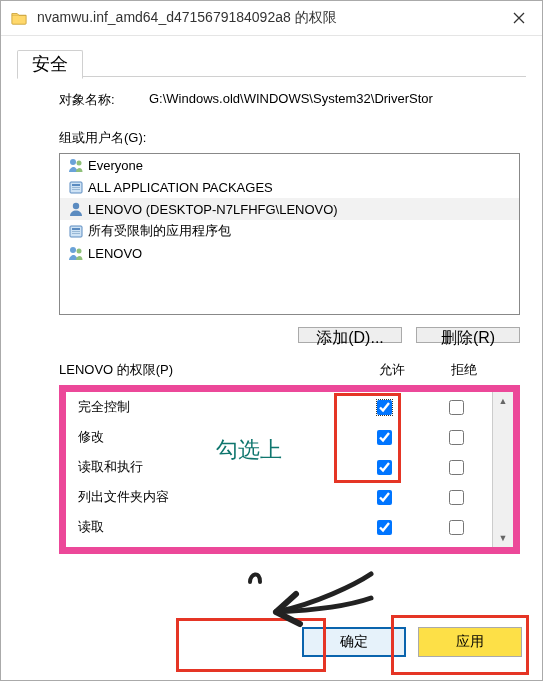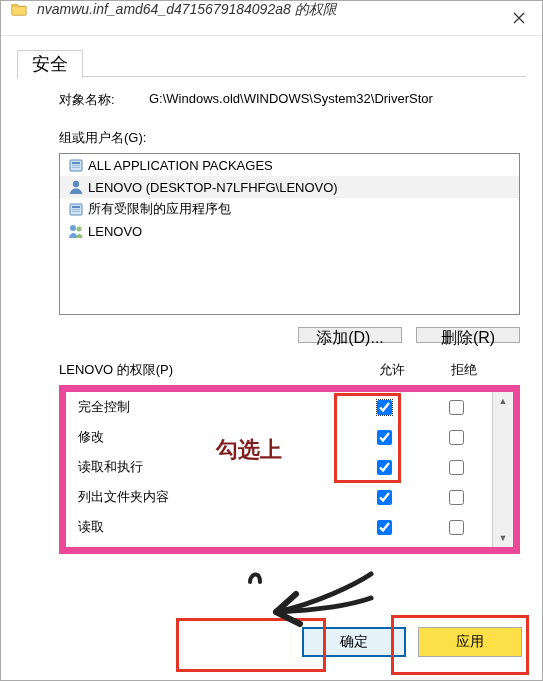--- a/index.html
+++ b/index.html
@@ -16,24 +16,23 @@
     box-sizing: border-box;
     background: #fff;
     border: 1px solid #aaa;
     position: relative;
     overflow: hidden;
   }
   
   .titlebar {
     height: 34px;
     display: flex;
-    align-items: flex-start;
+    align-items: center;
     border-bottom: 1px solid #e5e5e5;
     background: #fff;
-    font-style: italic;
   }
   .titlebar .folder-icon {
     width: 18px;
     height: 16px;
     margin: 0 8px 0 10px;
   }
   .titlebar .title-text {
     flex: 1;
     font-size: 14px;
     color: #333;
@@ -231,23 +230,23 @@
   }
   
   .hl {
     position: absolute;
     border: 3px solid #e53525;
     pointer-events: none;
     box-sizing: border-box;
   }
   .annot-text {
     position: absolute;
-    color: #7f1d1d;
+    color: #0f766e;
     font-size: 22px;
-    font-weight: 700;
+    font-weight: 400;
     pointer-events: none;
   }
   
   .arrow-svg {
     position: absolute;
     pointer-events: none;
   }
 </style>
 </head>
 <body>
@@ -281,20 +280,31 @@
         <div class="obj-label">对象名称:</div>
         <div class="obj-value">G:\Windows.old\WINDOWS\System32\DriverStor</div>
       </div>
 
       <div class="grp-label">组或用户名(G):</div>
 
       <div class="listbox" id="principals">
           <div class="listrow">
             <span class="icon-slot">
               <svg class="icn" viewBox="0 0 16 16">
+                <circle cx="5" cy="5" r="3" fill="#6aa2d8"></circle>
+                <circle cx="11" cy="6" r="2.5" fill="#8fc07a"></circle>
+                <path d="M1 15c0-3 3-5 4.5-5s4 2 4 5" fill="#6aa2d8"></path>
+                <path d="M8 15c0-2.5 2-4 3.5-4s3 1.5 3 4" fill="#8fc07a"></path>
+              </svg>
+            </span>
+            <span class="label">Everyone</span>
+          </div>
+          <div class="listrow">
+            <span class="icon-slot">
+              <svg class="icn" viewBox="0 0 16 16">
                 <rect x="2" y="3" width="12" height="11" rx="1" fill="#cfe3f5" stroke="#5b8bc0"></rect>
                 <rect x="4" y="5" width="8" height="2" fill="#5b8bc0"></rect>
                 <rect x="4" y="8" width="8" height="1" fill="#98b8d6"></rect>
                 <rect x="4" y="10" width="8" height="1" fill="#98b8d6"></rect>
               </svg>
             </span>
             <span class="label">ALL APPLICATION PACKAGES</span>
           </div>
           <div class="listrow selected">
             <span class="icon-slot">

